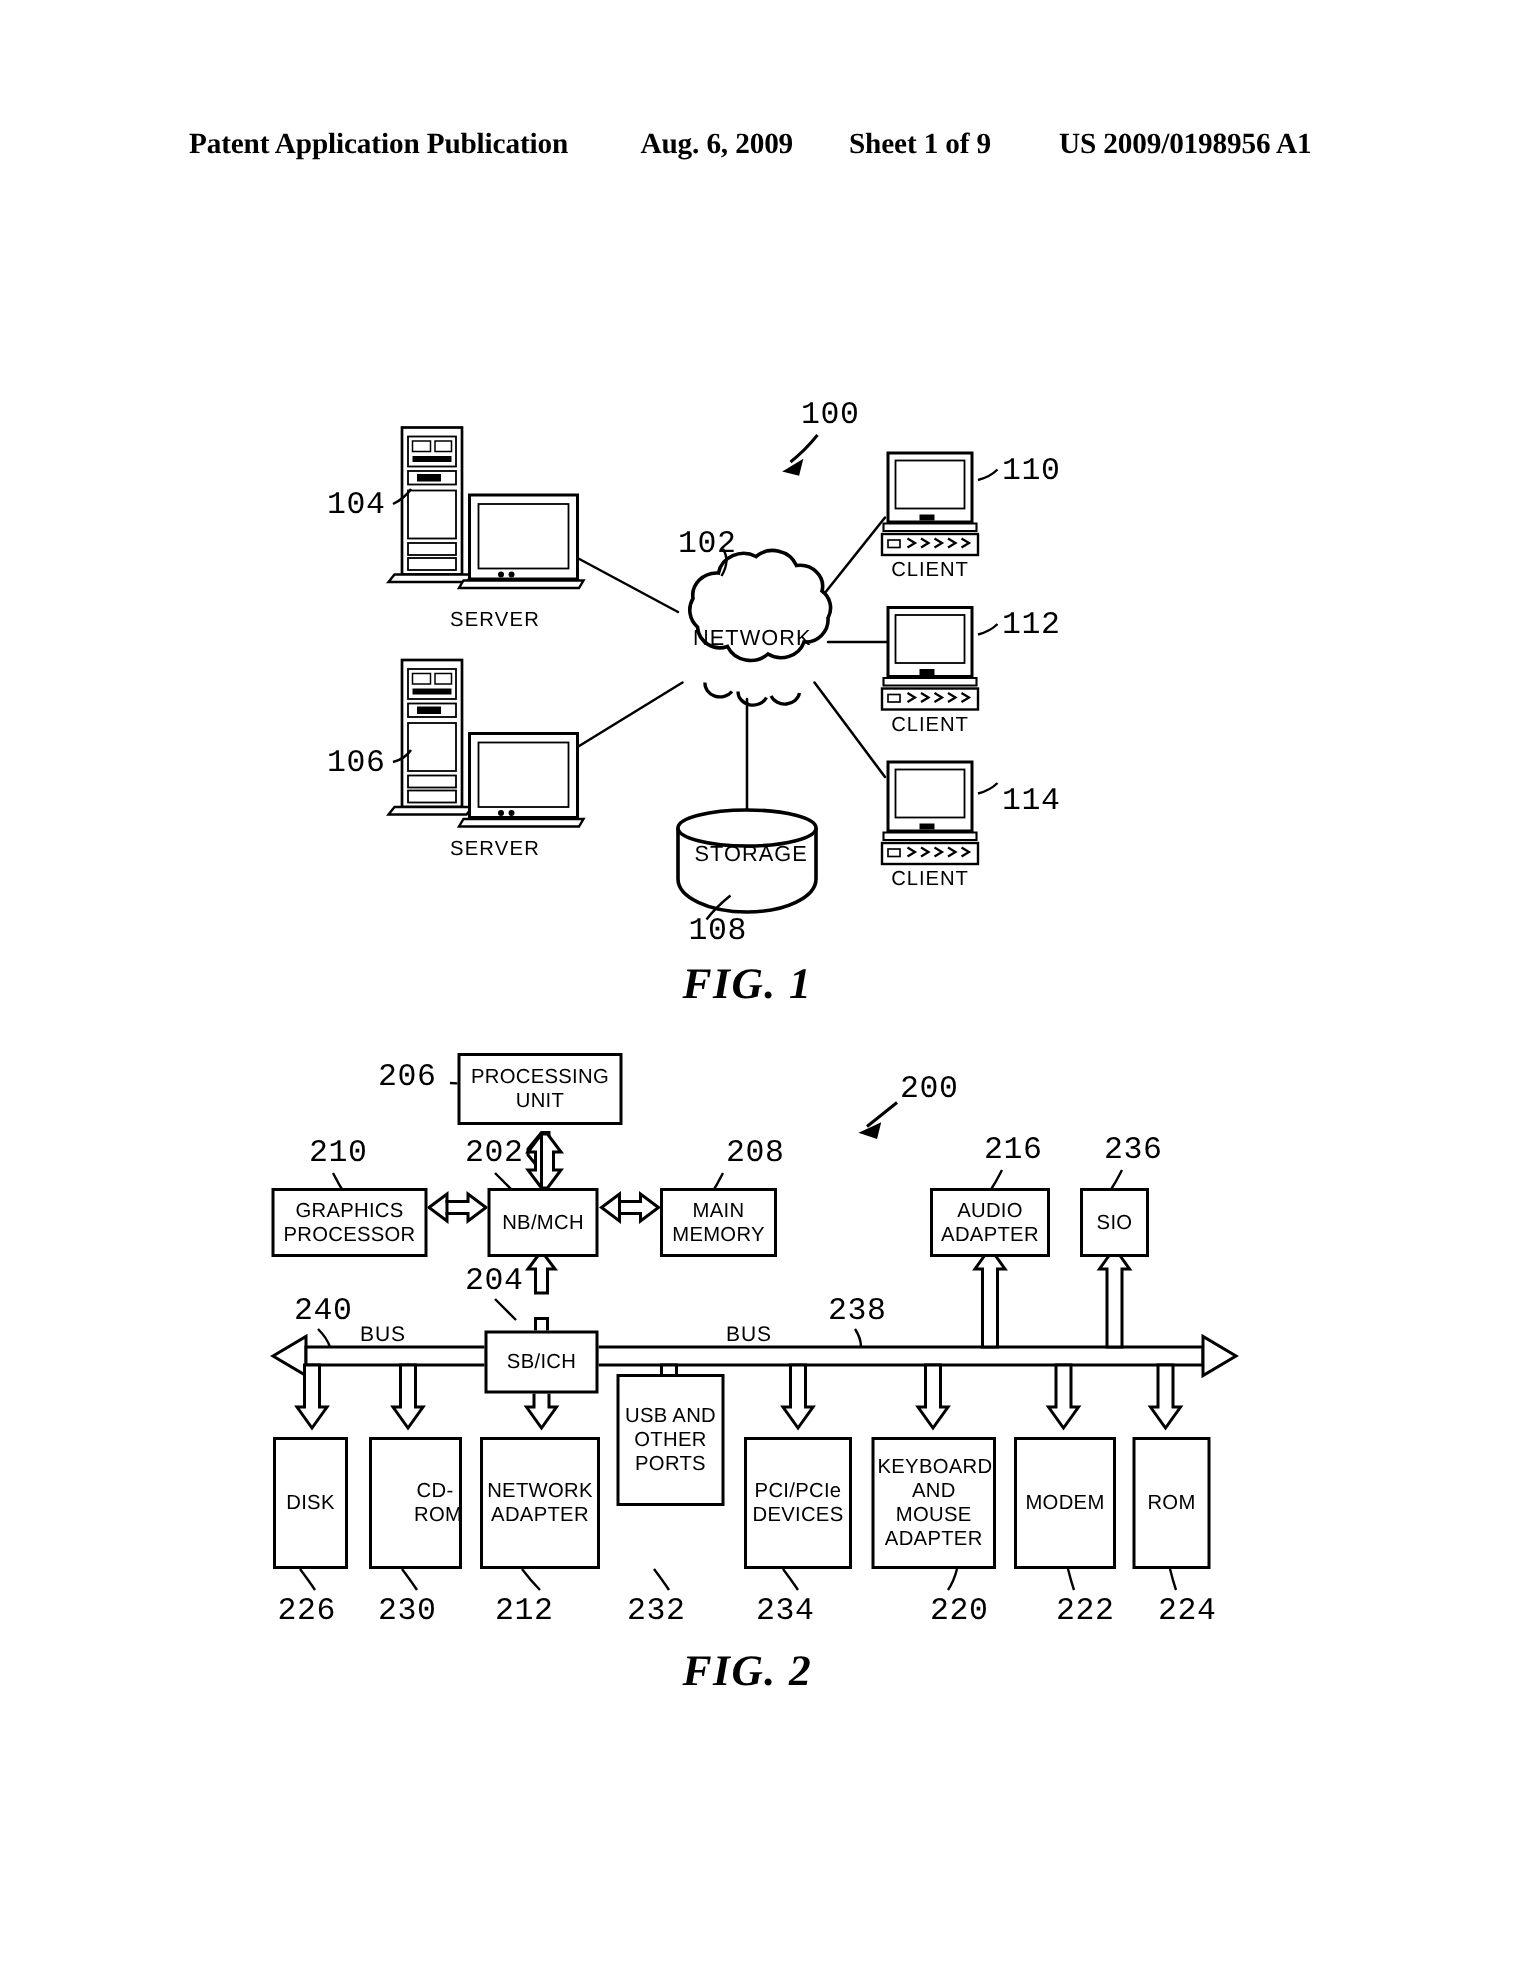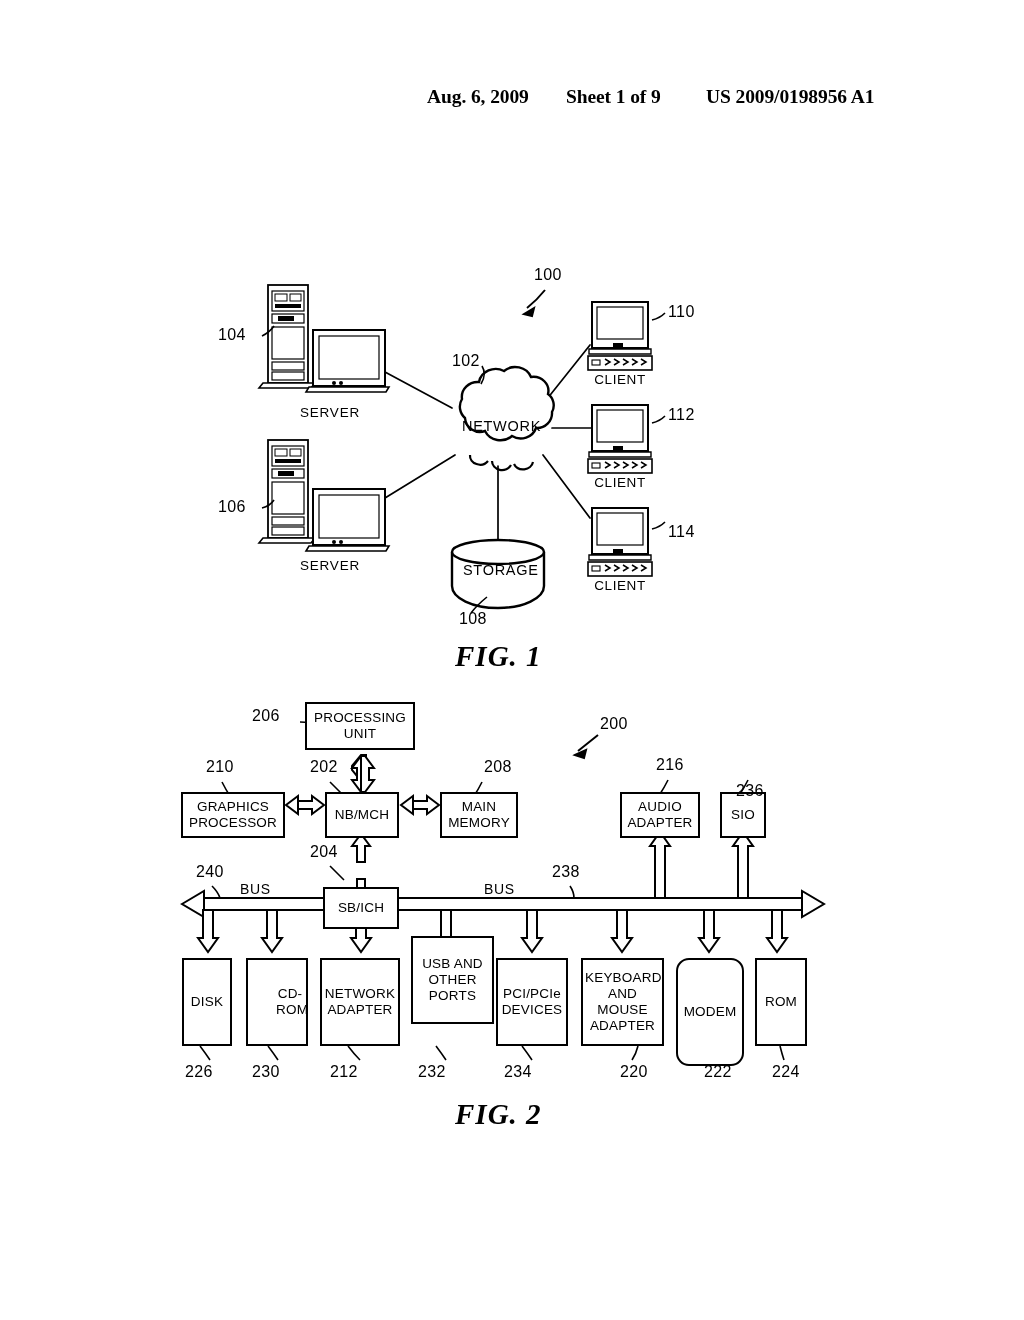--- a/index.html
+++ b/index.html
@@ -51,22 +51,22 @@
   .lbl {
     position: absolute;
     font-family: "Liberation Sans", sans-serif;
     font-size: 13.5px;
     letter-spacing: 0.2px;
     white-space: nowrap;
     line-height: 1.18;
   }
   .refnum {
     position: absolute;
-    font-family: Liberation Sans, sans-serif;
-    font-size: 16px;
+    font-family: Liberation Mono, monospace;
+    font-size: 21px;
     letter-spacing: 0.4px;
     white-space: nowrap;
   }
   .caption-under {
     position: absolute;
     font-family: "Liberation Sans", sans-serif;
     font-size: 13.5px;
     letter-spacing: 0.6px;
     white-space: nowrap;
     text-align: center;
@@ -97,20 +97,21 @@
     letter-spacing: 0.2px;
     box-sizing: border-box;
     padding: 1px 2px;
   }
   .box span { display: block; width: 100%; }
 </style>
 </head>
 <body>
 
 <div id="page-header">
+  <span class="h-pub">Patent Application Publication</span>
   <span class="h-date">Aug. 6, 2009</span>
   <span class="h-sheet">Sheet 1 of 9</span>
   <span class="h-num">US 2009/0198956 A1</span>
 </div>
 
 <svg class="svg-layer" viewBox="0 0 1024 1320">
   <g fill="none" stroke="#000" stroke-width="1.7" stroke-linecap="round">
 
     <line x1="385" y1="372" x2="452" y2="408"></line>
 
@@ -391,21 +392,21 @@
     </span>
 </div>
 
 <div class="box" style="left:320px; top:958px; width:80px; height:88px;">
   <span>
     <span>NETWORK</span>
     <span>ADAPTER</span>
   </span>
 </div>
 
-<div class="box" style="left:411px; top:936px; width:83px; height:88px;text-align:center;">
+<div class="box" style="left:411px; top:916px; width:72px; height:88px;text-align:center;">
   <span>
     <span>USB AND</span>
     <span>OTHER</span>
     <span>PORTS</span>
   </span>
 </div>
 
 <div class="box" style="left:496px; top:958px; width:72px; height:88px;">
   <span>
     <span>PCI/PCIe</span>
@@ -415,39 +416,39 @@
 
 <div class="box" style="left:581px; top:958px; width:83px; height:88px;">
   <span>
     <span>KEYBOARD</span>
     <span>AND</span>
     <span>MOUSE</span>
     <span>ADAPTER</span>
   </span>
 </div>
 
-<div class="box" style="left:676px; top:958px; width:68px; height:108px;border-radius:13px;">
+<div class="box" style="left:676px; top:958px; width:68px; height:88px;">
   <span>
       <span>MODEM</span>
     </span>
 </div>
 
 <div class="box" style="left:755px; top:958px; width:52px; height:88px;">
   <span>
       <span>ROM</span>
     </span>
 </div>
 
 <div class="refnum" style="left:252px; top:707px;">206</div>
 <div class="refnum" style="left:206px; top:758px;">210</div>
 <div class="refnum" style="left:310px; top:758px;">202</div>
 <div class="refnum" style="left:468px; top:758px;margin-left:16px;">208</div>
 <div class="refnum" style="left:600px; top:715px;">200</div>
 <div class="refnum" style="left:656px; top:756px;">216</div>
-<div class="refnum" style="left:736px; top:782px;">236</div>
+<div class="refnum" style="left:736px; top:756px;">236</div>
 <div class="refnum" style="left:310px; top:843px;">204</div>
 <div class="refnum" style="left:196px; top:863px;">240</div>
 <div class="refnum" style="left:552px; top:863px;">238</div>
 
 <div class="lbl" style="left:240px; top:881px; font-size:14px; letter-spacing:0.6px;">BUS</div>
 <div class="lbl" style="left:484px; top:881px; font-size:14px; letter-spacing:0.6px;">BUS</div>
 
 <div class="refnum" style="left:185px; top:1063px;">226</div>
 <div class="refnum" style="left:252px; top:1063px;">230</div>
 <div class="refnum" style="left:330px; top:1063px;">212</div>

